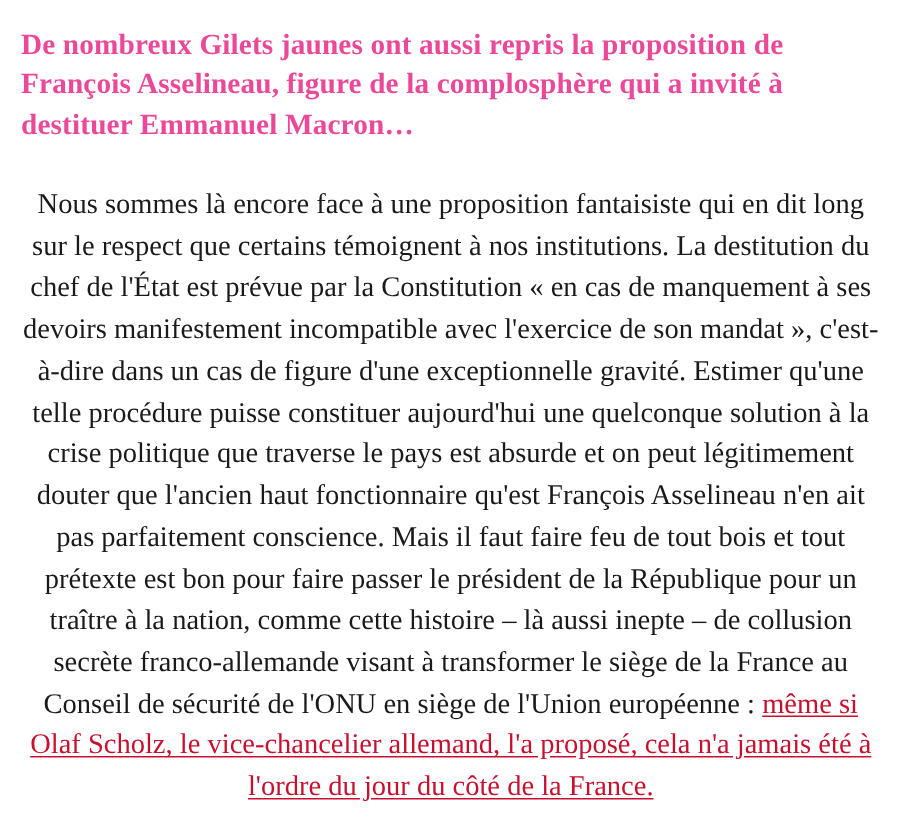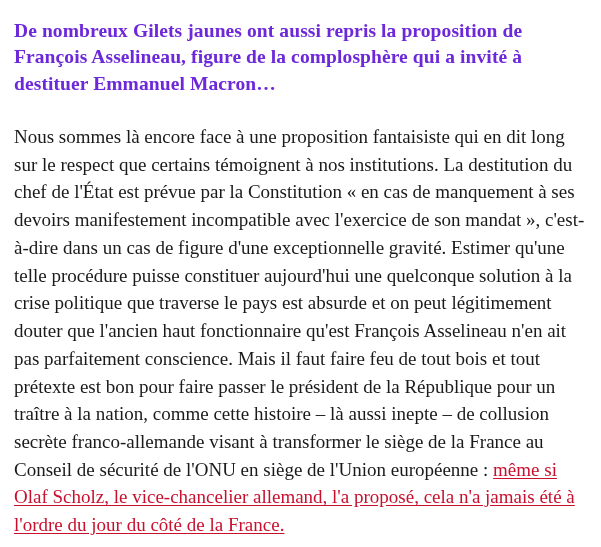--- a/index.html
+++ b/index.html
@@ -19,31 +19,31 @@
     width: 601px;
     height: 547px;
     padding: 18px 14px 0 14px;
     background: #ffffff;
   }
   .lede {
     font-family: "Liberation Serif", serif;
     font-weight: bold;
     font-size: 19.5px;
     line-height: 1.35;
-    color: #6d28d9;
+    color: #ec4899;
     margin: 0 0 26px 0;
     letter-spacing: 0.1px;
   }
   .body-text {
     font-family: "Liberation Serif", serif;
     font-size: 19px;
     line-height: 1.46;
     color: #1a1a1a;
     margin: 0;
-    text-align: left;
+    text-align: center;
   }
   .inline-link {
     color: #c8102e;
     text-decoration: underline;
     text-underline-offset: 2px;
     cursor: pointer;
   }
 </style>
 </head>
 <body>

